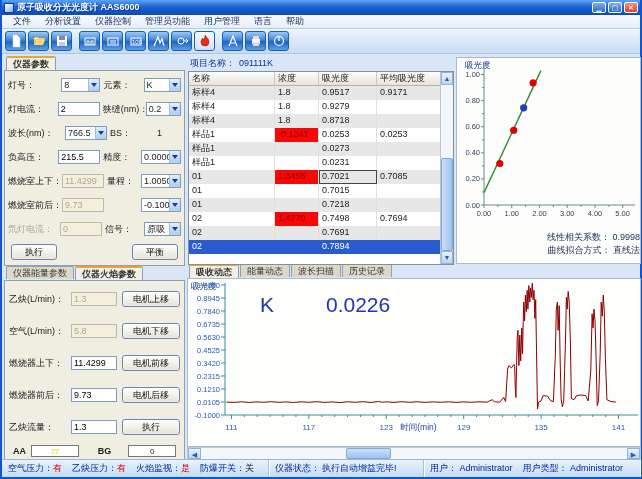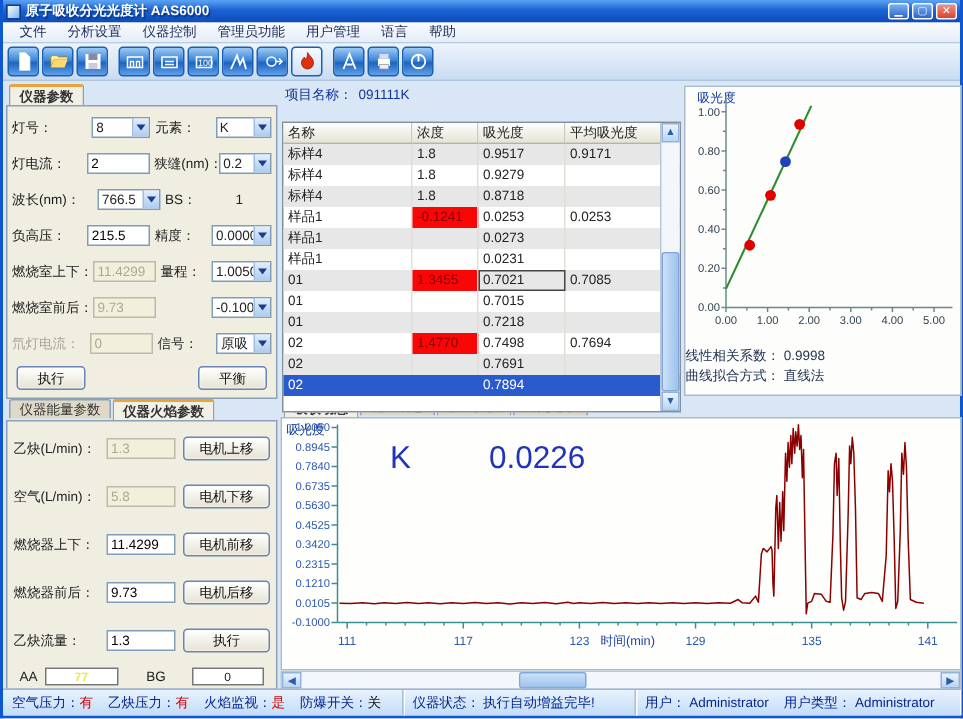--- a/index.html
+++ b/index.html
@@ -46,48 +46,48 @@
   .w2{width:40px}
   .bs-val{padding-left:4px}
   .btn{height:16px;border:1px solid #6B83B5;border-radius:3px;background:linear-gradient(#FFFFFF,#E6E3D2);font-size:9px;padding:0 8px;color:#111;font-family:inherit;box-shadow:inset 0 0 2px #fff}
   .btn-row{display:flex;height:22px;align-items:center;padding:0 6px;justify-content:space-between}
   .btn-row .btn{width:46px}
   .frow{display:flex;align-items:center;height:32px;padding:0 4px}
   .frow .lbl{width:62px;white-space:nowrap}
   .frow .txt{width:46px}
   .frow .btn{margin-left:auto;width:58px}
   .gauge-row{display:flex;align-items:center;height:16px;padding:0 8px;gap:5px}
-  .gauge-lb{width:14px;font-weight:normal}
+  .gauge-lb{width:14px;font-weight:bold}
   .pbar{width:56px;height:12px;border:1px solid #777;background:#fff;position:relative}
   .pbar .fill{height:100%;background:linear-gradient(#57DC57,#1FA51F);position:relative}
   .pbar .pv{position:absolute;top:0;left:0;width:100%;text-align:center;font-size:8px;color:#EDE648;line-height:11px;font-weight:bold}
   .bgbox{width:56px;height:12px;border:1px solid #777;background:#fff;text-align:center;font-size:8px;line-height:11px;margin-left:12px}
   
   .top-row{height:210px;display:flex}
   .table-panel{width:270px;padding:3px 2px 0 2px}
   .project-row{height:13px;color:#10339E;font-weight:normal;padding-left:2px}
   .project-row .pn{margin-left:4px}
-  .rtable{position:relative;border:1px solid #828F9C;background:#fff;height:194px;margin-top:11px}
+  .rtable{position:relative;border:1px solid #828F9C;background:#fff;height:194px;margin-top:1px}
   .thead{display:flex;height:14px}
   .hcell{background:linear-gradient(#FDFDFD,#E7E3D6);border-right:1px solid #CDC9BB;border-bottom:1px solid #B6B2A4;padding-left:3px;line-height:13px;color:#222}
   .trow{display:flex;height:14px;cursor:default}
   .trow:nth-child(odd){background:#E7E7E7}
   .trow.sel{background:#2A5BCE;color:#fff}
   .tcell{padding-left:3px;line-height:13px;border-right:1px solid #E2DFD4;overflow:hidden;white-space:nowrap}
   .trow.sel .tcell{border-right-color:#2A5BCE}
   .tcell.red{background:#F90606;color:#8B0000}
   .tcell.focus{outline:1px solid #444;outline-offset:-1px}
   .c0{width:86px}.c1{width:44px}.c2{width:58px}.c3{width:65px;border-right:none}
   .vscroll{position:absolute;right:0;top:0;width:13px;height:100%;background:#F3F6FA;border-left:1px solid #B9C6D6;display:flex;flex-direction:column}
   .sarrow{height:13px;background:linear-gradient(#EAF3FD,#BBD5F3);border:1px solid #93B4DA;color:#2B5EA8;font-size:7px;text-align:center;line-height:12px}
   .strack{flex:1;position:relative}
   .sthumb-v{position:absolute;left:0;width:100%;top:44%;height:56%;background:linear-gradient(90deg,#CBE0F8,#9DC3EE);border:1px solid #7FA8D8;border-radius:2px}
   
   .curve-panel{flex:1;background:#FDFDFB;border:1px solid #AABBCC;margin:3px 2px 0 0;padding-top:1px}
-  .cal-lines{text-align:left;color:#223355;line-height:13px}
+  .cal-lines{text-align:right;color:#223355;line-height:13px}
   
   .dyn-panel{height:195px;padding:0 2px 0 1px;display:flex;flex-direction:column}
   .dyn-chart{background:#FEFEFD;border:1px solid #AABBCC;flex:1}
   .hscroll{height:13px;background:#F3F6FA;border:1px solid #B9C6D6;display:flex}
   .hs-arrow{width:13px;background:linear-gradient(#EAF3FD,#BBD5F3);border:1px solid #93B4DA;color:#2B5EA8;font-size:7px;text-align:center;line-height:11px}
   .hs-track{flex:1;position:relative}
   .hsthumb{position:absolute;top:0;height:100%;left:145px;width:45px;background:linear-gradient(#CBE0F8,#9DC3EE);border:1px solid #7FA8D8;border-radius:2px}
   
   .statusbar{flex:0 0 18px;background:linear-gradient(#E7F2FD,#C4DCF7);border-top:1px solid #9FB6D0;display:flex;align-items:center;color:#05278F}
   .sb-sec{padding:0 6px;height:100%;display:flex;align-items:center;gap:2px;border-right:1px solid #A8BFD9;box-shadow:1px 0 0 #fff}

